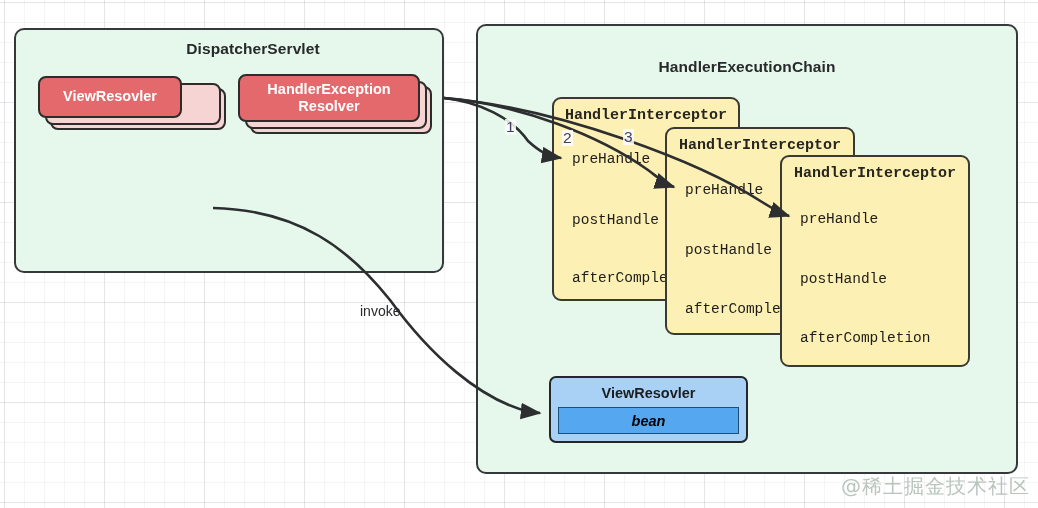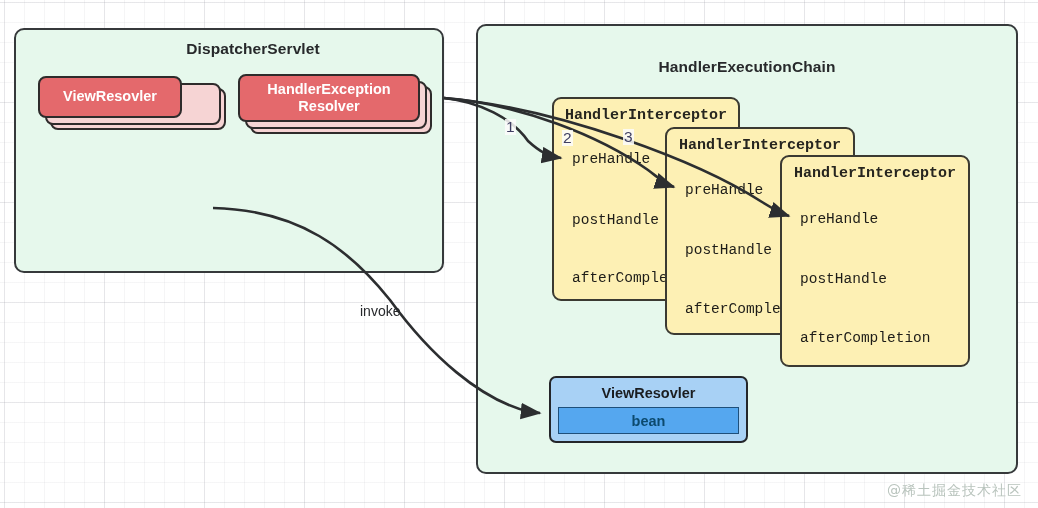--- a/index.html
+++ b/index.html
@@ -149,22 +149,23 @@
     box-sizing: border-box;
   }
   .hm-cell {
     flex: 1;
     background: #55a7ef;
     display: flex;
     align-items: center;
     justify-content: center;
     font-weight: bold;
     font-size: 14.5px;
-    color: #0c4a6e;
-    box-sizing: border-box;
+    color: #000000;
+    box-sizing: border-box;
+    font-style: italic;
   }
   .hm-cell.divider { border-left: 1.6px solid #1e4f7a; }
 
   
   .edge-label {
     position: absolute;
     font-size: 15.5px;
     color: #3f3f62;
     background: rgba(252,252,250,0.86);
     padding: 0 1px;
@@ -172,23 +173,23 @@
   }
   .edge-label.plain {
     color: #26282b;
     font-size: 14px;
     background: rgba(255,255,255,0.0);
   }
 
   
   .watermark {
     position: absolute;
-    right: 16px;
+    right: 8px;
     bottom: 8px;
-    font-size: 14px;
+    font-size: 20px;
     color: #b9c4bd;
     letter-spacing: 1px;
     font-family: "DejaVu Sans", sans-serif;
   }
 </style>
 </head>
 <body>
 
 <div id="canvas">
 

